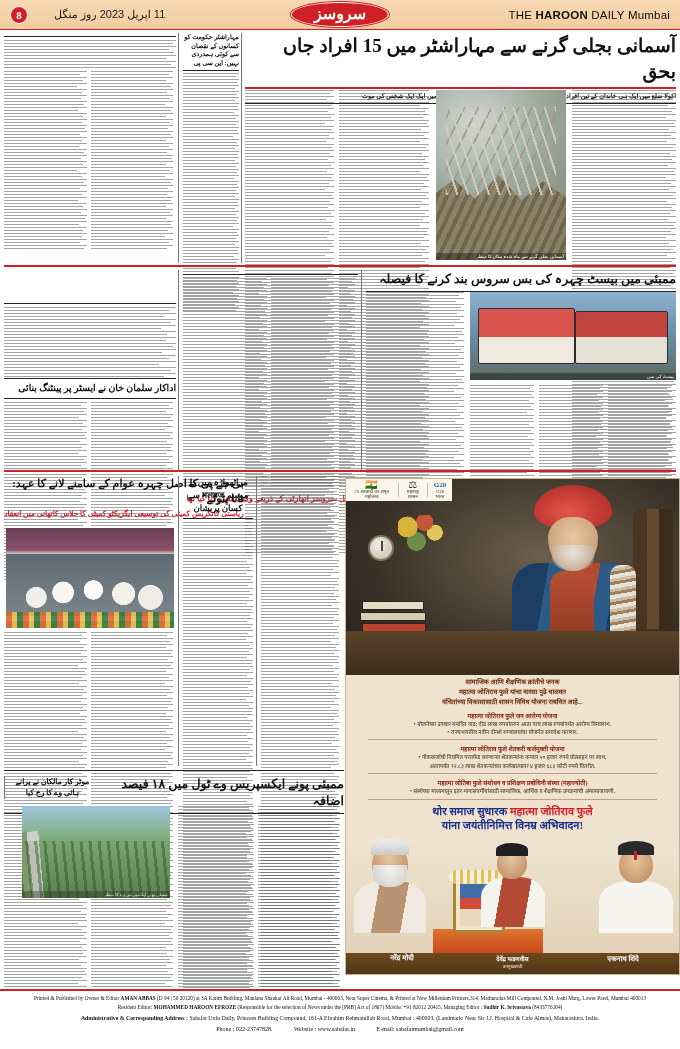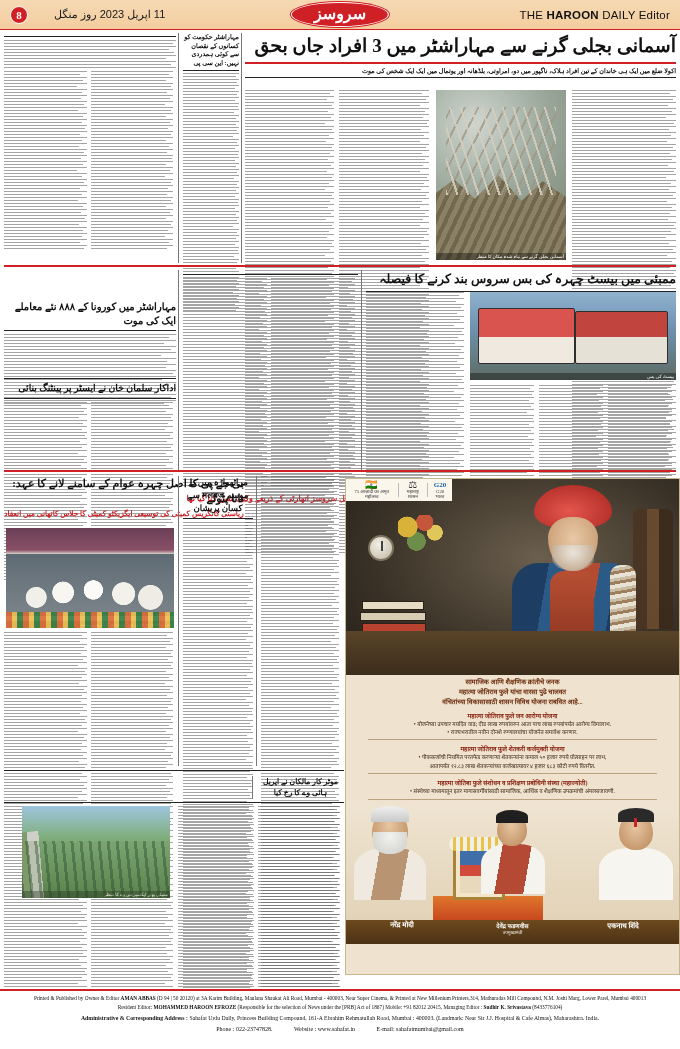--- a/index.html
+++ b/index.html
@@ -297,21 +297,21 @@
 </head>
 <body>
 
 <div class="page">
 
   <div class="masthead">
     <div class="pagenum-circle">8</div>
     <div class="mast-date">11 اپریل 2023 روز منگل</div>
     <div class="mast-logo">سروسز</div>
     <div class="mast-right">
-      <span>THE </span><b>HAROON</b><span> DAILY Editor</span>
+      <span>THE </span><b>HAROON</b><span> DAILY Mumbai</span>
     </div>
   </div>
 
   <div style="position:absolute;left:4px;top:33px;width:172px;">
     <div class="rule-thin" style="margin:3px 0 3px;"></div>
     <div class="faux tiny">
       <i style="width:100%"></i>
         <i style="width:98%"></i>
         <i style="width:100%"></i>
         <i style="width:96%"></i>
@@ -535,21 +535,21 @@
         <i style="width:100%"></i>
         <i style="width:93%"></i>
         <i style="width:100%"></i>
         <i style="width:95%"></i>
     </div>
   </div>
 
   <div class="vline" style="left:241px;top:33px;height:230px;"></div>
 
   <div style="position:absolute;left:245px;top:33px;width:431px;">
-    <div class="hl" style="font-size:19px;letter-spacing:-.3px;">آسمانی بجلی گرنے سے مہاراشٹر میں 3 افراد جاں بحق</div>
+    <div class="hl" style="font-size:19px;letter-spacing:-.3px;">آسمانی بجلی گرنے سے مہاراشٹر میں 15 افراد جاں بحق</div>
     <div class="rule-red" style="margin:3px 0 2px;"></div>
     <div class="hl" style="font-size:6.4px;font-weight:bold;line-height:1.5;">اکولا ضلع میں ایک ہی خاندان کے تین افراد ہلاک، ناگپور میں دو، امراوتی، بلڈھانہ اور یوتمال میں ایک ایک شخص کی موت</div>
     <div class="rule-thin" style="margin:2px 0 3px;"></div>
   </div>
 
   <div style="position:absolute;left:245px;top:90px;width:186px;display:flex;gap:5px;">
     <div class="faux tiny" style="width:48%;">
       <i style="width:100%"></i>
         <i style="width:95%"></i>
         <i style="width:100%"></i>
@@ -1023,21 +1023,20 @@
     <i style="width:100%"></i>
       <i style="width:95%"></i>
       <i style="width:100%"></i>
       <i style="width:97%"></i>
       <i style="width:100%"></i>
   </div>
 
   <div class="hline" style="left:4px;top:265px;width:672px;background:#cf2026;height:2px;"></div>
 
   <div style="position:absolute;left:4px;top:300px;width:172px;">
-    <div class="hl" style="font-size:10px;">مہاراشٹر میں کورونا کے ٨٨٨ نئے معاملے ایک کی موت</div>
     <div class="rule-thin" style="margin:3px 0;"></div>
     <div class="faux tiny">
       <i style="width:100%"></i>
         <i style="width:96%"></i>
         <i style="width:100%"></i>
         <i style="width:93%"></i>
         <i style="width:100%"></i>
       <i style="width:97%"></i>
         <i style="width:100%"></i>
         <i style="width:91%"></i>
@@ -2379,21 +2378,22 @@
       <i style="width:100%"></i>
       <i style="width:90%"></i>
       <i style="width:100%"></i>
       <i style="width:96%"></i>
   </div>
 
   <div class="hline" style="left:4px;top:770px;width:340px;background:#222;"></div>
 
   <div style="position:absolute;left:4px;top:776px;width:340px;">
     <div style="display:flex;flex-direction:row-reverse;align-items:flex-start;gap:6px;">
-      <div class="hl" style="font-size:7.6px;width:92px;text-align:center;line-height:1.5;border-left:1px solid #777;padding-left:4px;">موٹر کار مالکان نے اپریل ہائی وے کا رخ کیا</div>
+      <div class="hl" style="font-size:12.5px;flex:1;">ممبئی پونے ایکسپریس وے ٹول میں ١٨ فیصد اضافہ</div>
+      <div class="hl" style="font-size:7.6px;width:92px;text-align:center;line-height:1.5;border-left:1px solid #777;padding-left:4px;">موٹر کار مالکان نے پرانے ہائی وے کا رخ کیا</div>
     </div>
     <div class="rule-thin" style="margin:3px 0;"></div>
   </div>
   <div class="photo ph-road" style="left:22px;top:806px;width:148px;height:92px;">
     <div class="cap">ممبئی پونے ایکسپریس وے کا منظر</div>
   </div>
   <div class="faux tiny" style="position:absolute;left:178px;top:806px;width:76px;">
     <i style="width:100%"></i>
       <i style="width:94%"></i>
       <i style="width:100%"></i>
@@ -2622,20 +2622,24 @@
         <div class="b"><span>आतापर्यंत १२.८३ लाख शेतकऱ्यांच्या कर्जखात्यावर ४ हजार ६८३ कोटी रुपये वितरीत.</span></div>
       </div>
       <div class="ad-hr"></div>
 
       <div class="ad-scheme">
         <div class="t">महात्मा जोतिबा फुले संशोधन व प्रशिक्षण प्रबोधिनी संस्था (महाज्योती)</div>
         <div class="b">• <span>संस्थेच्या माध्यमातून इतर मागासवर्गीयांसाठी सामाजिक, आर्थिक व शैक्षणिक उपक्रमांची अंमलबजावणी.</span></div>
       </div>
       <div class="ad-hr"></div>
 
+      <div class="ad-salute">
+        <div><span>थोर समाज सुधारक </span><span class="red">महात्मा जोतिराव फुले</span></div>
+        <div>यांना जयंतीनिमित्त विनम्र अभिवादन!</div>
+      </div>
     </div>
 
     <div class="ad-photos">
       <div class="leader modi">
         <div class="torso"></div>
         <div class="head"></div>
         <div class="hair"></div>
         <div class="beard"></div>
       </div>
       <div class="podium"></div>

